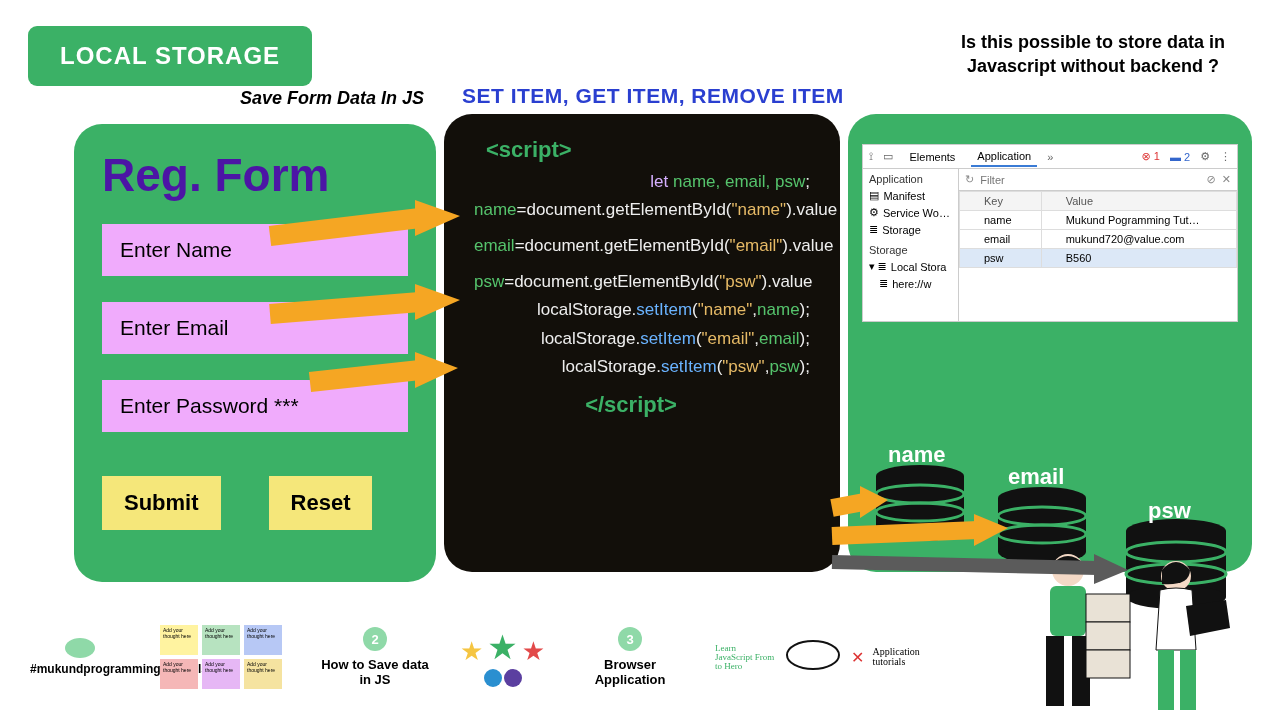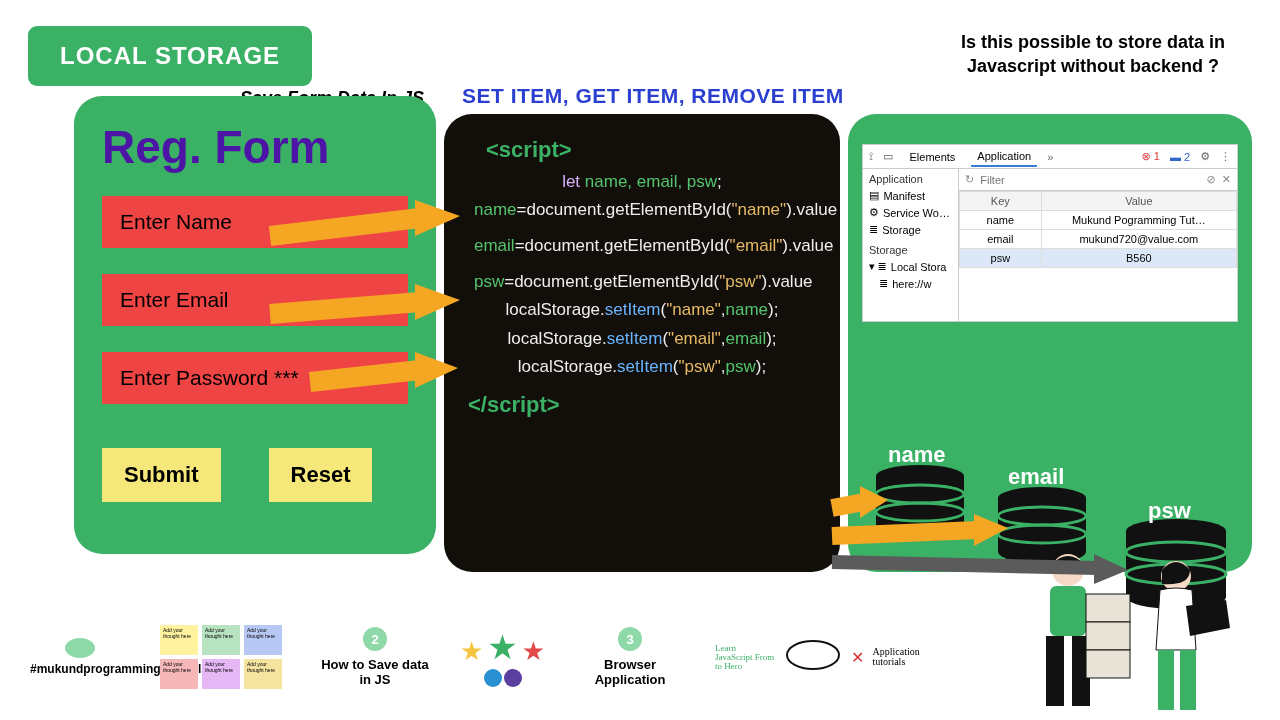--- a/index.html
+++ b/index.html
@@ -1,47 +1,47 @@
 <!DOCTYPE html>
 <html><head>
 <meta charset="utf-8">
 <style>
 *{box-sizing:border-box;margin:0;padding:0;font-family:Arial,Helvetica,sans-serif}
 body{width:1280px;height:720px;background:#fff;position:relative;overflow:hidden}
 .badge{position:absolute;top:26px;left:28px;background:#3bb166;color:#fff;font-weight:700;font-size:24px;padding:16px 32px;border-radius:9px;letter-spacing:1px}
 .subtitle{position:absolute;top:88px;left:240px;font-style:italic;font-weight:700;font-size:18px}
 .methods{position:absolute;top:84px;left:462px;color:#2a3fd0;font-weight:900;font-size:21px;letter-spacing:0.5px;font-family:'Arial Black',Arial}
 .question{position:absolute;top:30px;right:32px;font-weight:700;font-size:18px;width:310px;text-align:center;line-height:1.35}
-.form-panel{position:absolute;top:96px;left:74px;width:362px;height:458px;background:#3bb166;border-radius:28px;padding:24px 28px}
+.form-panel{position:absolute;top:124px;left:74px;width:362px;height:458px;background:#3bb166;border-radius:28px;padding:24px 28px}
 .form-title{color:#4c15a5;font-weight:900;font-size:46px;margin-bottom:22px;font-family:'Arial Black',Arial}
-.field{background:#ef4444;padding:14px 18px;font-size:21px;margin-bottom:26px;font-weight:400}
+.field{background:#f0abfc;padding:14px 18px;font-size:21px;margin-bottom:26px;font-weight:400}
 .btn-row{display:flex;gap:48px;margin-top:44px}
 .btn{background:#f5e77a;padding:14px 22px;font-size:22px;font-weight:700;border:none;cursor:pointer}
 .code-panel{position:absolute;top:114px;left:444px;width:396px;height:458px;background:#120f0a;border-radius:28px;padding:18px 24px;color:#eee;font-family:'Courier New',monospace;font-size:17px;line-height:1.65}
 .code-panel .tag{color:#3bb166;font-size:22px;font-weight:700;margin-left:18px}
-.code-panel .tagc{color:#3bb166;font-size:22px;font-weight:700;text-align:left;margin-right:22px;margin-top:6px}
-.code-line{text-align:center;padding:0 6px}
+.code-panel .tagc{color:#3bb166;font-size:22px;font-weight:700;text-align:center;margin-right:22px;margin-top:6px}
+.code-line{text-align:right;padding:0 6px}
 .kw{color:#d6b0ff}
 .id{color:#55c36c}
 .fn{color:#6ab3ff}
 .str{color:#e6ba66}
 .store-panel{position:absolute;top:114px;left:848px;width:404px;height:458px;background:#3bb166;border-radius:28px}
 .devtools{position:absolute;top:30px;left:14px;width:376px;height:178px;background:#fff;border:1px solid #ccc;font-size:11px}
 .dt-top{display:flex;align-items:center;height:24px;border-bottom:1px solid #ccc;padding:0 6px;gap:10px}
 .dt-tab{padding:3px 6px}
 .dt-tab.active{border-bottom:2px solid #3a7bd5;color:#000}
 .dt-ic{color:#666}
 .dt-body{display:flex;height:152px}
 .dt-side{width:96px;border-right:1px solid #ccc;padding:4px 6px}
 .dt-side div{margin-bottom:4px;display:flex;align-items:center;gap:4px}
 .dt-main{flex:1}
 .dt-filter{display:flex;align-items:center;height:22px;border-bottom:1px solid #ccc;padding:0 6px;gap:6px;color:#888}
 .dt-filter input{border:none;flex:1;font-size:11px;outline:none}
 .dt-table{width:100%;border-collapse:collapse;font-size:11px}
-.dt-table th,.dt-table td{border:1px solid #ddd;padding:3px 24px;text-align:center}
+.dt-table th,.dt-table td{border:1px solid #ddd;padding:3px 24px;text-align:left}
 .dt-table th{background:#f4f4f4;font-weight:400;color:#555}
 .dt-table tr.sel td{background:#dce8f7}
 .cyl{position:absolute}
 .cyl svg{display:block}
 .cyl-label{position:absolute;color:#fff;font-weight:900;font-size:22px}
 .arrow{position:absolute;z-index:5}
 .arrow svg{display:block;overflow:visible}
 .footer{position:absolute;bottom:8px;left:0;width:100%;height:110px;display:flex;align-items:center;padding:0 30px;gap:30px}
 .hashtag{font-weight:700;font-size:12px;width:100px;text-align:center}
 .notes{display:flex;flex-wrap:wrap;width:130px;gap:4px}

